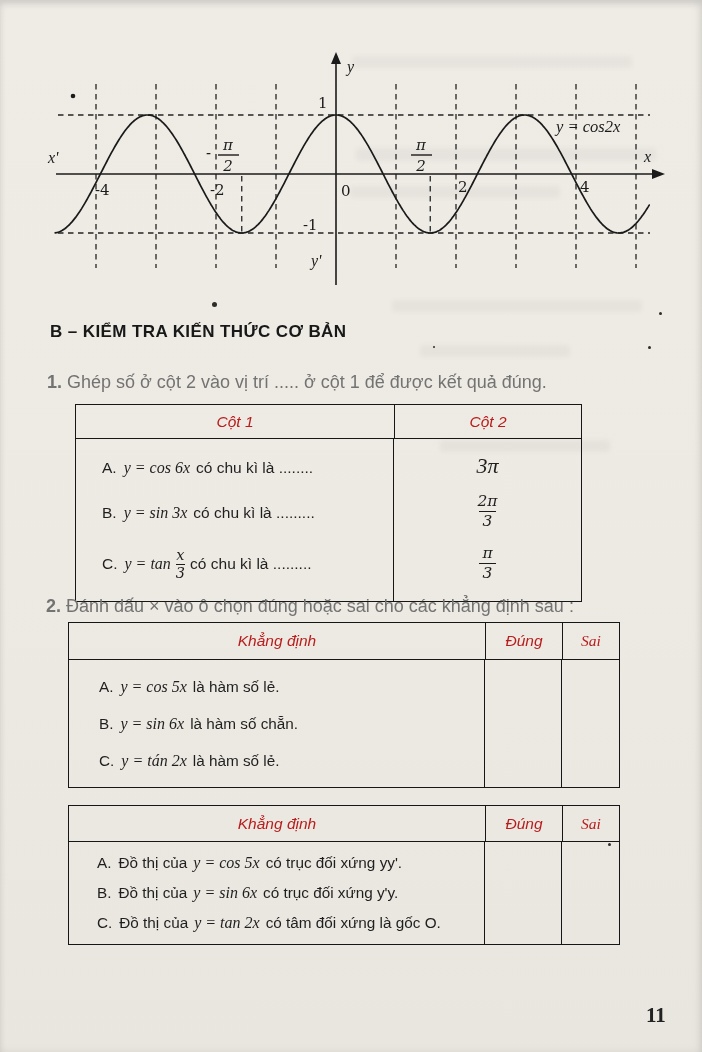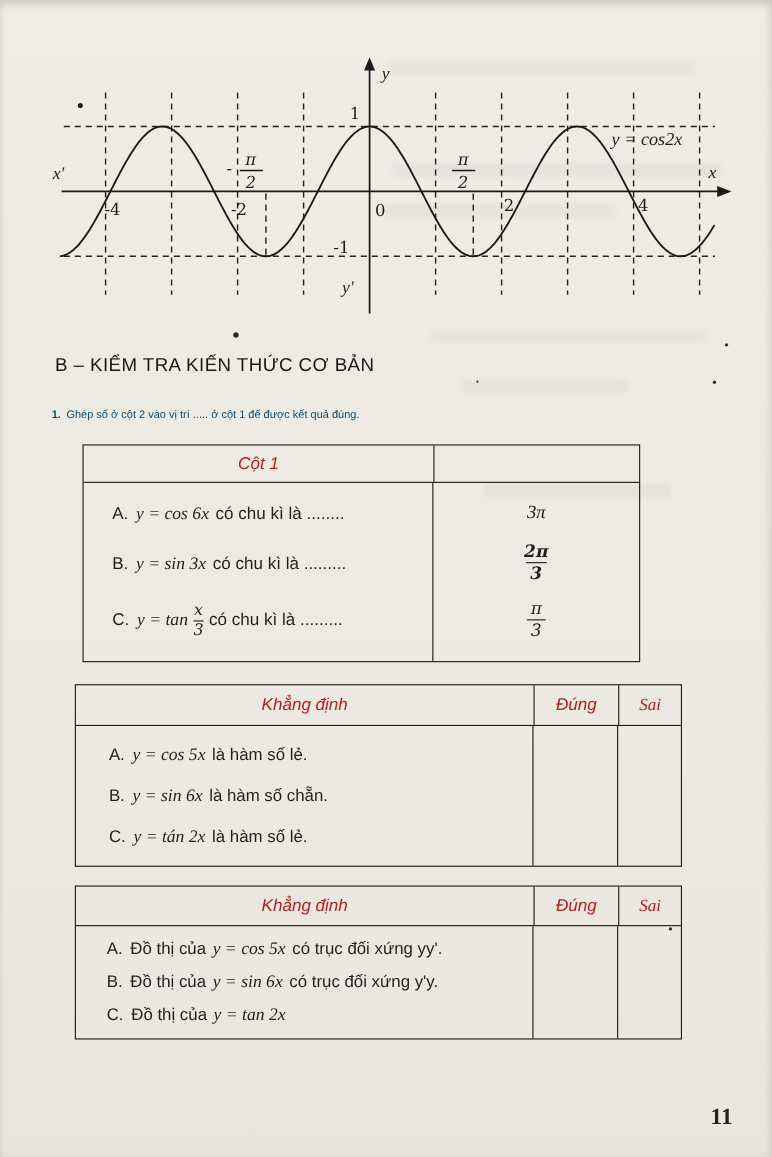--- a/index.html
+++ b/index.html
@@ -18,23 +18,23 @@
   [data-name="horizontal-gridlines"] line,
   [data-name="feature-gridlines"] line{stroke:#242424;stroke-width:1.3;stroke-dasharray:5.5 4.5;}
   .curve{fill:none;stroke:#1a1a1a;stroke-width:1.7;stroke-linejoin:round;stroke-linecap:round;}
   text.axlbl{font:italic 16px "Liberation Serif", serif;fill:#1b1b1b;}
   text.tick{font:15px "DejaVu Serif", serif;fill:#1b1b1b;}
   text.fr{font:italic 15px "DejaVu Serif", serif;fill:#1b1b1b;}
   text.eqlbl{font:italic 16.5px "Liberation Serif", serif;fill:#1b1b1b;}
   .frbar{stroke:#1b1b1b;stroke-width:1.4;}
 
   
-  .heading{position:absolute;left:50px;top:322px;font-size:17px;font-weight:normal;
+  .heading{position:absolute;left:50px;top:322px;font-size:17px;font-weight:bold;
            letter-spacing:.4px;color:#181818;}
-  .q{position:absolute;font-size:10px;color:#0c4a6e;white-space:nowrap;}
+  .q{position:absolute;font-size:18px;color:#737373;white-space:nowrap;}
   .q .qno{font-weight:bold;margin-right:5px;}
   .eq{font-family:"Liberation Serif", serif;font-style:italic;font-size:16px;}
   .lbl{margin-right:7px;}
 
   
   .tbl{position:absolute;border:1.8px solid #161616;}
   .thead{display:flex;align-items:stretch;border-bottom:1.7px solid #161616;}
   .thc{display:flex;align-items:center;justify-content:center;
        font-style:italic;font-size:15.5px;font-weight:500;color:#b91c1c;}
   .brd-r{border-right:1.7px solid #161616;}
@@ -42,22 +42,22 @@
   
   .t1{left:75px;top:404px;width:505px;}
   .t1 .thead{height:33px;}
   .t1 .c1{width:318px;} .t1 .c2{flex:1;}
   .t1-body{display:flex;}
   .t1-left{width:318px;border-right:1.7px solid #161616;padding:9px 0 11px 26px;box-sizing:border-box;}
   .t1-right{flex:1;display:flex;flex-direction:column;align-items:center;padding:7px 0 7px;}
   .t1row{display:flex;align-items:center;font-size:15.5px;}
   .t1row.rA{height:40px;} .t1row.rB{height:50px;} .t1row.rC{height:52px;}
   .t1val{display:flex;align-items:center;justify-content:center;}
-  .t1val.rA{height:40px;font-size:17px;}
-  .t1val.rB{height:50px;font-weight:bold;} .t1val.rC{height:54px;}
+  .t1val.rA{height:40px;font-size:22px;}
+  .t1val.rB{height:50px;} .t1val.rC{height:54px;}
 
   .frac{display:inline-flex;flex-direction:column;align-items:center;line-height:1.05;
         font-family:"DejaVu Serif", serif;font-style:italic;font-size:15.5px;vertical-align:middle;}
   .frac .den{border-top:1.5px solid #1b1b1b;padding:1px 4px 0;margin-top:1px;}
   .frac .num{padding:0 2px;}
   .ifrac{display:inline-flex;flex-direction:column;align-items:center;line-height:1;
         font-family:"DejaVu Serif", serif;font-style:italic;font-size:14.5px;
         vertical-align:middle;margin:0 5px;}
   .ifrac .den{border-top:1.4px solid #1b1b1b;padding-top:1px;margin-top:1px;}
 
@@ -171,20 +171,21 @@
 
   <div class="heading" data-name="section-heading">B – KIỂM TRA KIẾN THỨC CƠ BẢN</div>
 
   <div class="q" style="left:47px;top:372px;" data-name="question-1">
     <span class="qno" data-name="question-1-number">1.</span><span data-name="question-1-text">Ghép số ở cột 2 vào vị trí ..... ở cột 1 để được kết quả đúng.</span>
   </div>
 
   <div class="tbl t1" data-name="matching-table">
     <div class="thead">
       <div class="thc c1 brd-r" data-name="col1-header">Cột 1</div>
+      <div class="thc c2" data-name="col2-header">Cột 2</div>
     </div>
     <div class="t1-body">
       <div class="t1-left" data-name="column-1-cells">
         <div class="t1row rA" data-name="table-row">
           <span class="lbl" data-name="row-label">A.</span>
           <span class="eq" data-name="row-equation">y = cos 6x</span>
           <span class="tail" data-name="row-tail">có chu kì là ........</span>
         </div>
         <div class="t1row rB" data-name="table-row">
           <span class="lbl" data-name="row-label">B.</span>
@@ -212,20 +213,23 @@
         <div class="t1val rC" data-name="answer-value">
           <span class="frac" data-name="fraction">
             <span class="num" data-name="fraction-numerator">π</span>
             <span class="den" data-name="fraction-denominator">3</span>
           </span>
         </div>
       </div>
     </div>
   </div>
 
+  <div class="q" style="left:46px;top:596px;" data-name="question-2">
+    <span class="qno" data-name="question-2-number">2.</span><span data-name="question-2-text">Đánh dấu × vào ô chọn đúng hoặc sai cho các khẳng định sau :</span>
+  </div>
 
   <div class="tbl t23 t2" data-name="true-false-table-1">
     <div class="thead">
       <div class="thc cst brd-r" data-name="statement-header">Khẳng định</div>
       <div class="thc cdu brd-r" data-name="true-header">Đúng</div>
       <div class="thc csa" data-name="false-header">Sai</div>
     </div>
     <div class="t23-body">
       <div class="t23-st" data-name="statement-cells">
         <div class="stline" data-name="table-row">
@@ -267,20 +271,21 @@
         <div class="stline" data-name="table-row">
           <span class="lbl" data-name="row-label">B.</span>
           <span class="pre" data-name="row-prefix">Đồ thị của</span>
           <span class="eq" data-name="row-equation">y = sin 6x</span>
           <span class="tail" data-name="row-tail">có trục đối xứng y'y.</span>
         </div>
         <div class="stline" data-name="table-row">
           <span class="lbl" data-name="row-label">C.</span>
           <span class="pre" data-name="row-prefix">Đồ thị của</span>
           <span class="eq" data-name="row-equation">y = tan 2x</span>
+          <span class="tail" data-name="row-tail">có tâm đối xứng là gốc O.</span>
         </div>
       </div>
       <div class="t23-du" data-name="true-answer-cell"></div>
       <div class="t23-sa" data-name="false-answer-cell"></div>
     </div>
   </div>
 
   <div class="pageno" data-name="page-number">11</div>
 
 </div>

